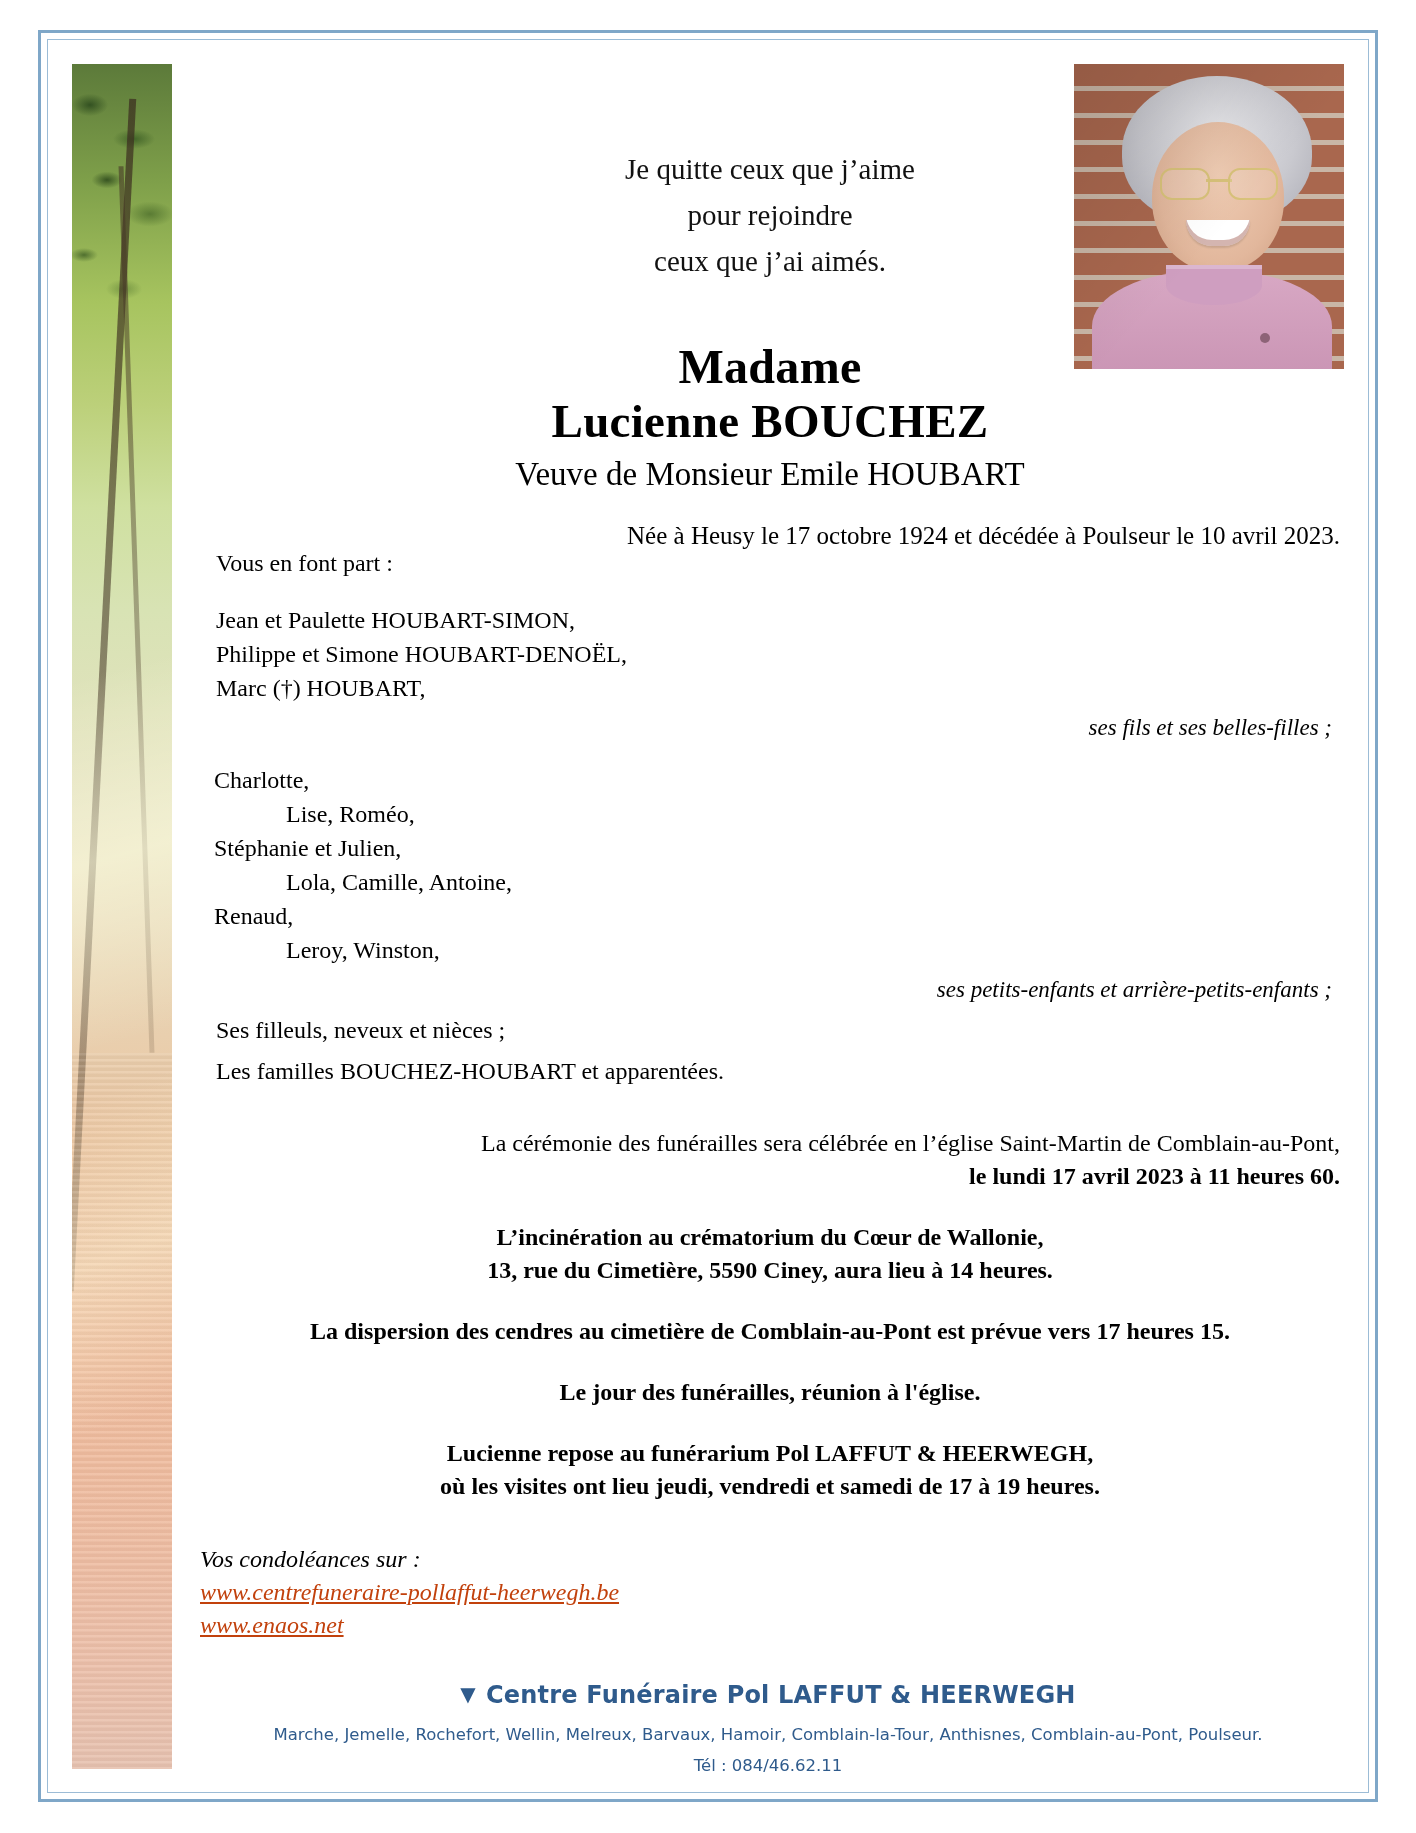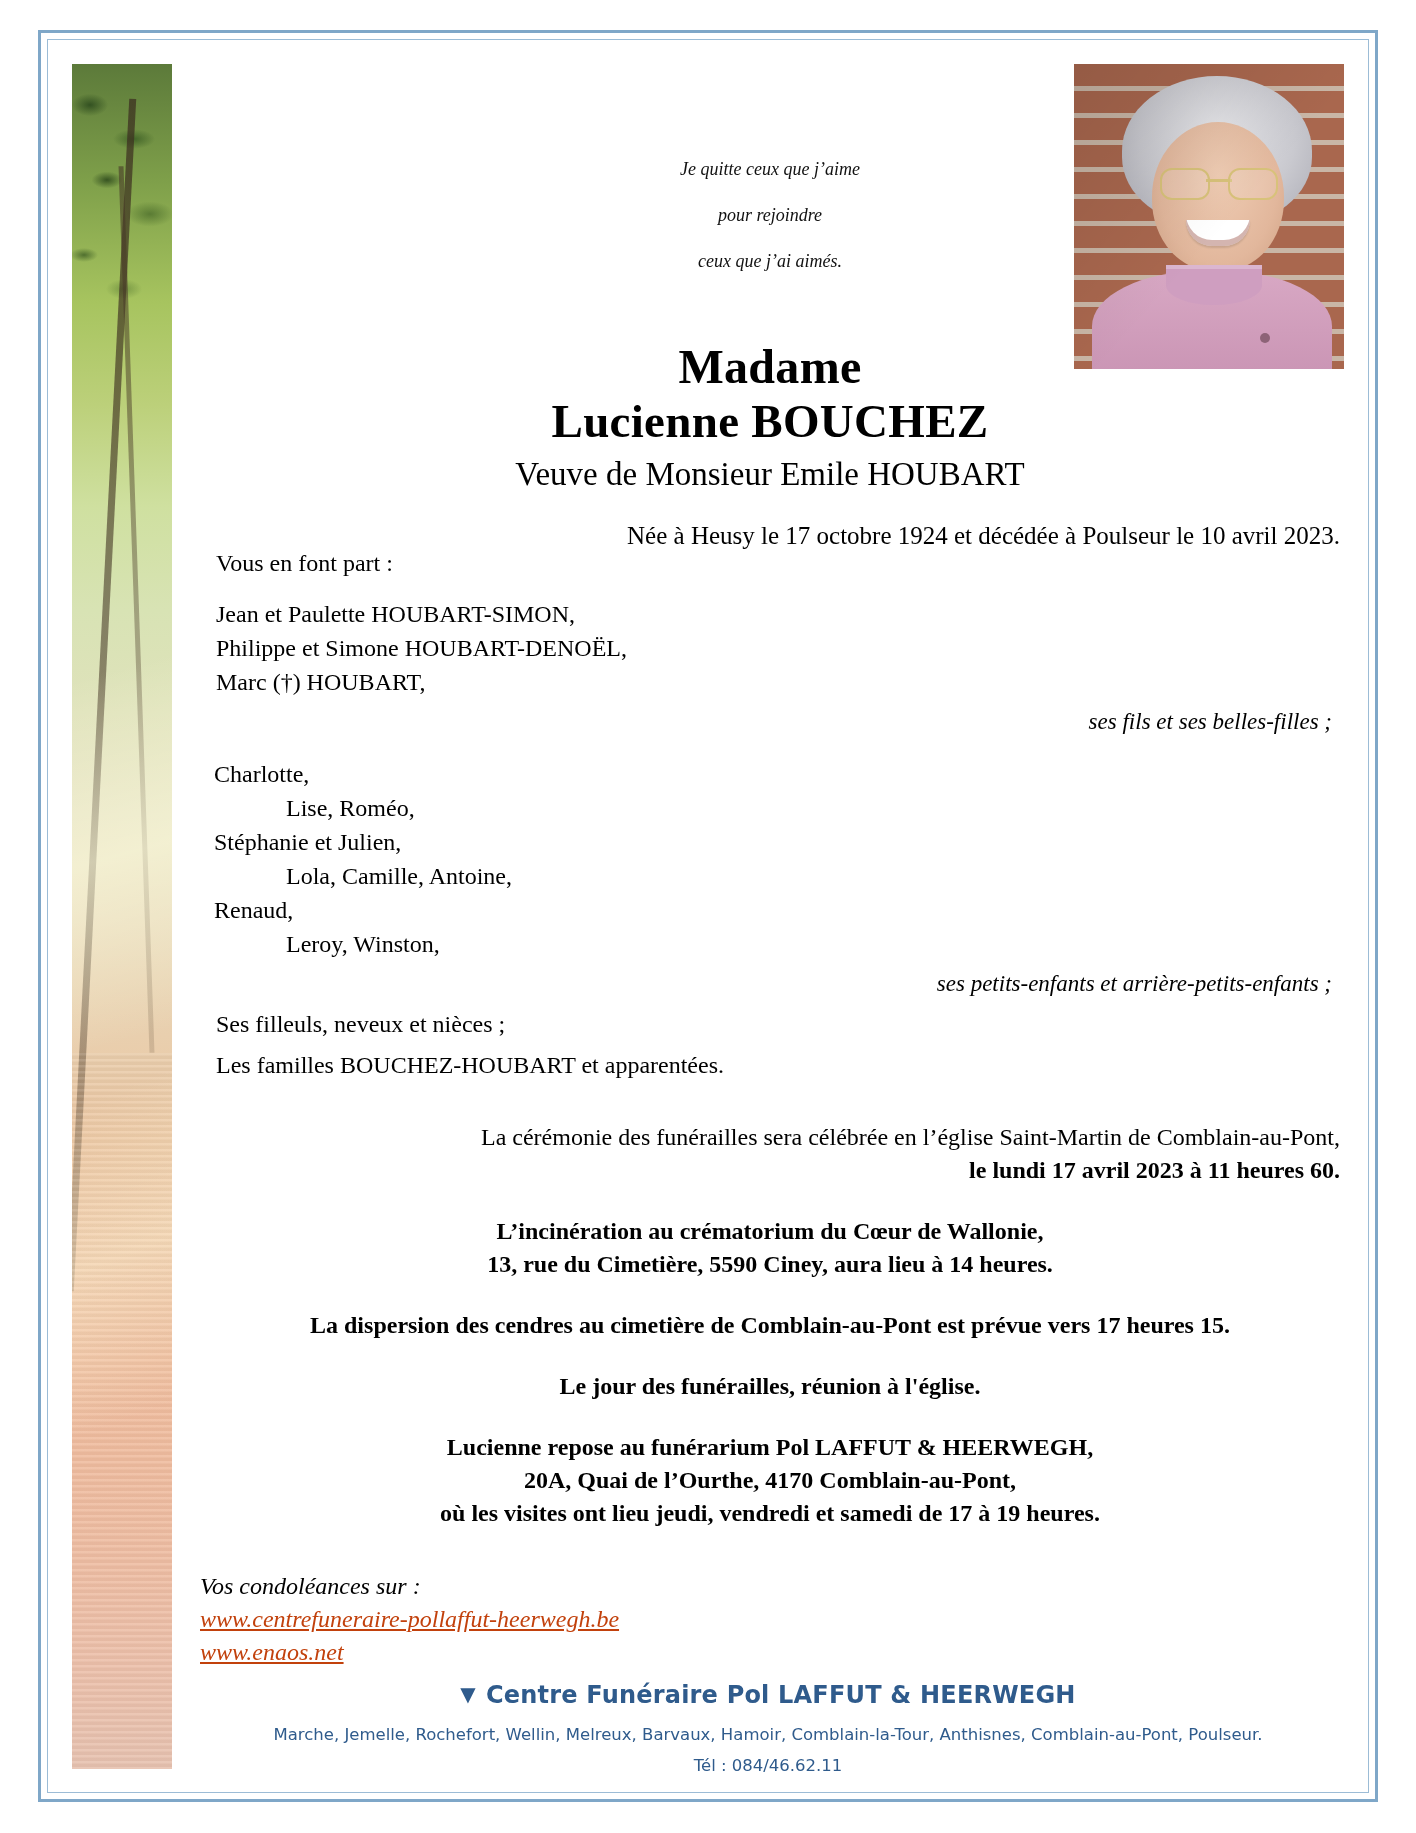--- a/index.html
+++ b/index.html
@@ -208,22 +208,21 @@
 
   
   .content {
     position: absolute;
     left: 200px;
     top: 64px;
     width: 1140px;
   }
   .quote {
     text-align: center;
-    font-style: italic;
-    font-size: 18px;
+    font-size: 29px;
     line-height: 46px;
     margin-top: 82px;
     color: #111;
   }
   .name-block {
     text-align: center;
     margin-top: 58px;
   }
   .madame {
     font-size: 48px;
@@ -248,21 +247,21 @@
     font-size: 25px;
     margin-top: 26px;
   }
   .announce {
     font-size: 24px;
     padding-left: 16px;
   }
   .family-list {
     font-size: 24px;
     line-height: 34px;
-    margin-top: 20px;
+    margin-top: 26px;
     padding-left: 16px;
   }
   .role-right {
     text-align: right;
     font-style: italic;
     font-size: 23px;
     padding-right: 8px;
     margin-top: 10px;
   }
   .gen-list {
@@ -417,21 +416,20 @@
       <div>L’incinération au crématorium du Cœur de Wallonie,</div>
       <div>13, rue du Cimetière, 5590 Ciney, aura lieu à 14 heures.</div>
     </div>
 
     <div class="blockb">La dispersion des cendres au cimetière de Comblain-au-Pont est prévue vers 17 heures 15.</div>
 
     <div class="blockb">Le jour des funérailles, réunion à l'église.</div>
 
     <div class="blockb">
       <div>Lucienne repose au funérarium Pol LAFFUT &amp; HEERWEGH,</div>
-      <div>20A, Quai de l’Ourthe, 4170 Comblain-au-Pont,</div>
       <div>où les visites ont lieu jeudi, vendredi et samedi de 17 à 19 heures.</div>
     </div>
 
     <div class="condol">
       <div>Vos condoléances sur :</div>
       <a class="link" href="#">www.centrefuneraire-pollaffut-heerwegh.be</a>
       <a class="link" href="#">www.enaos.net</a>
     </div>
 
   </div>

